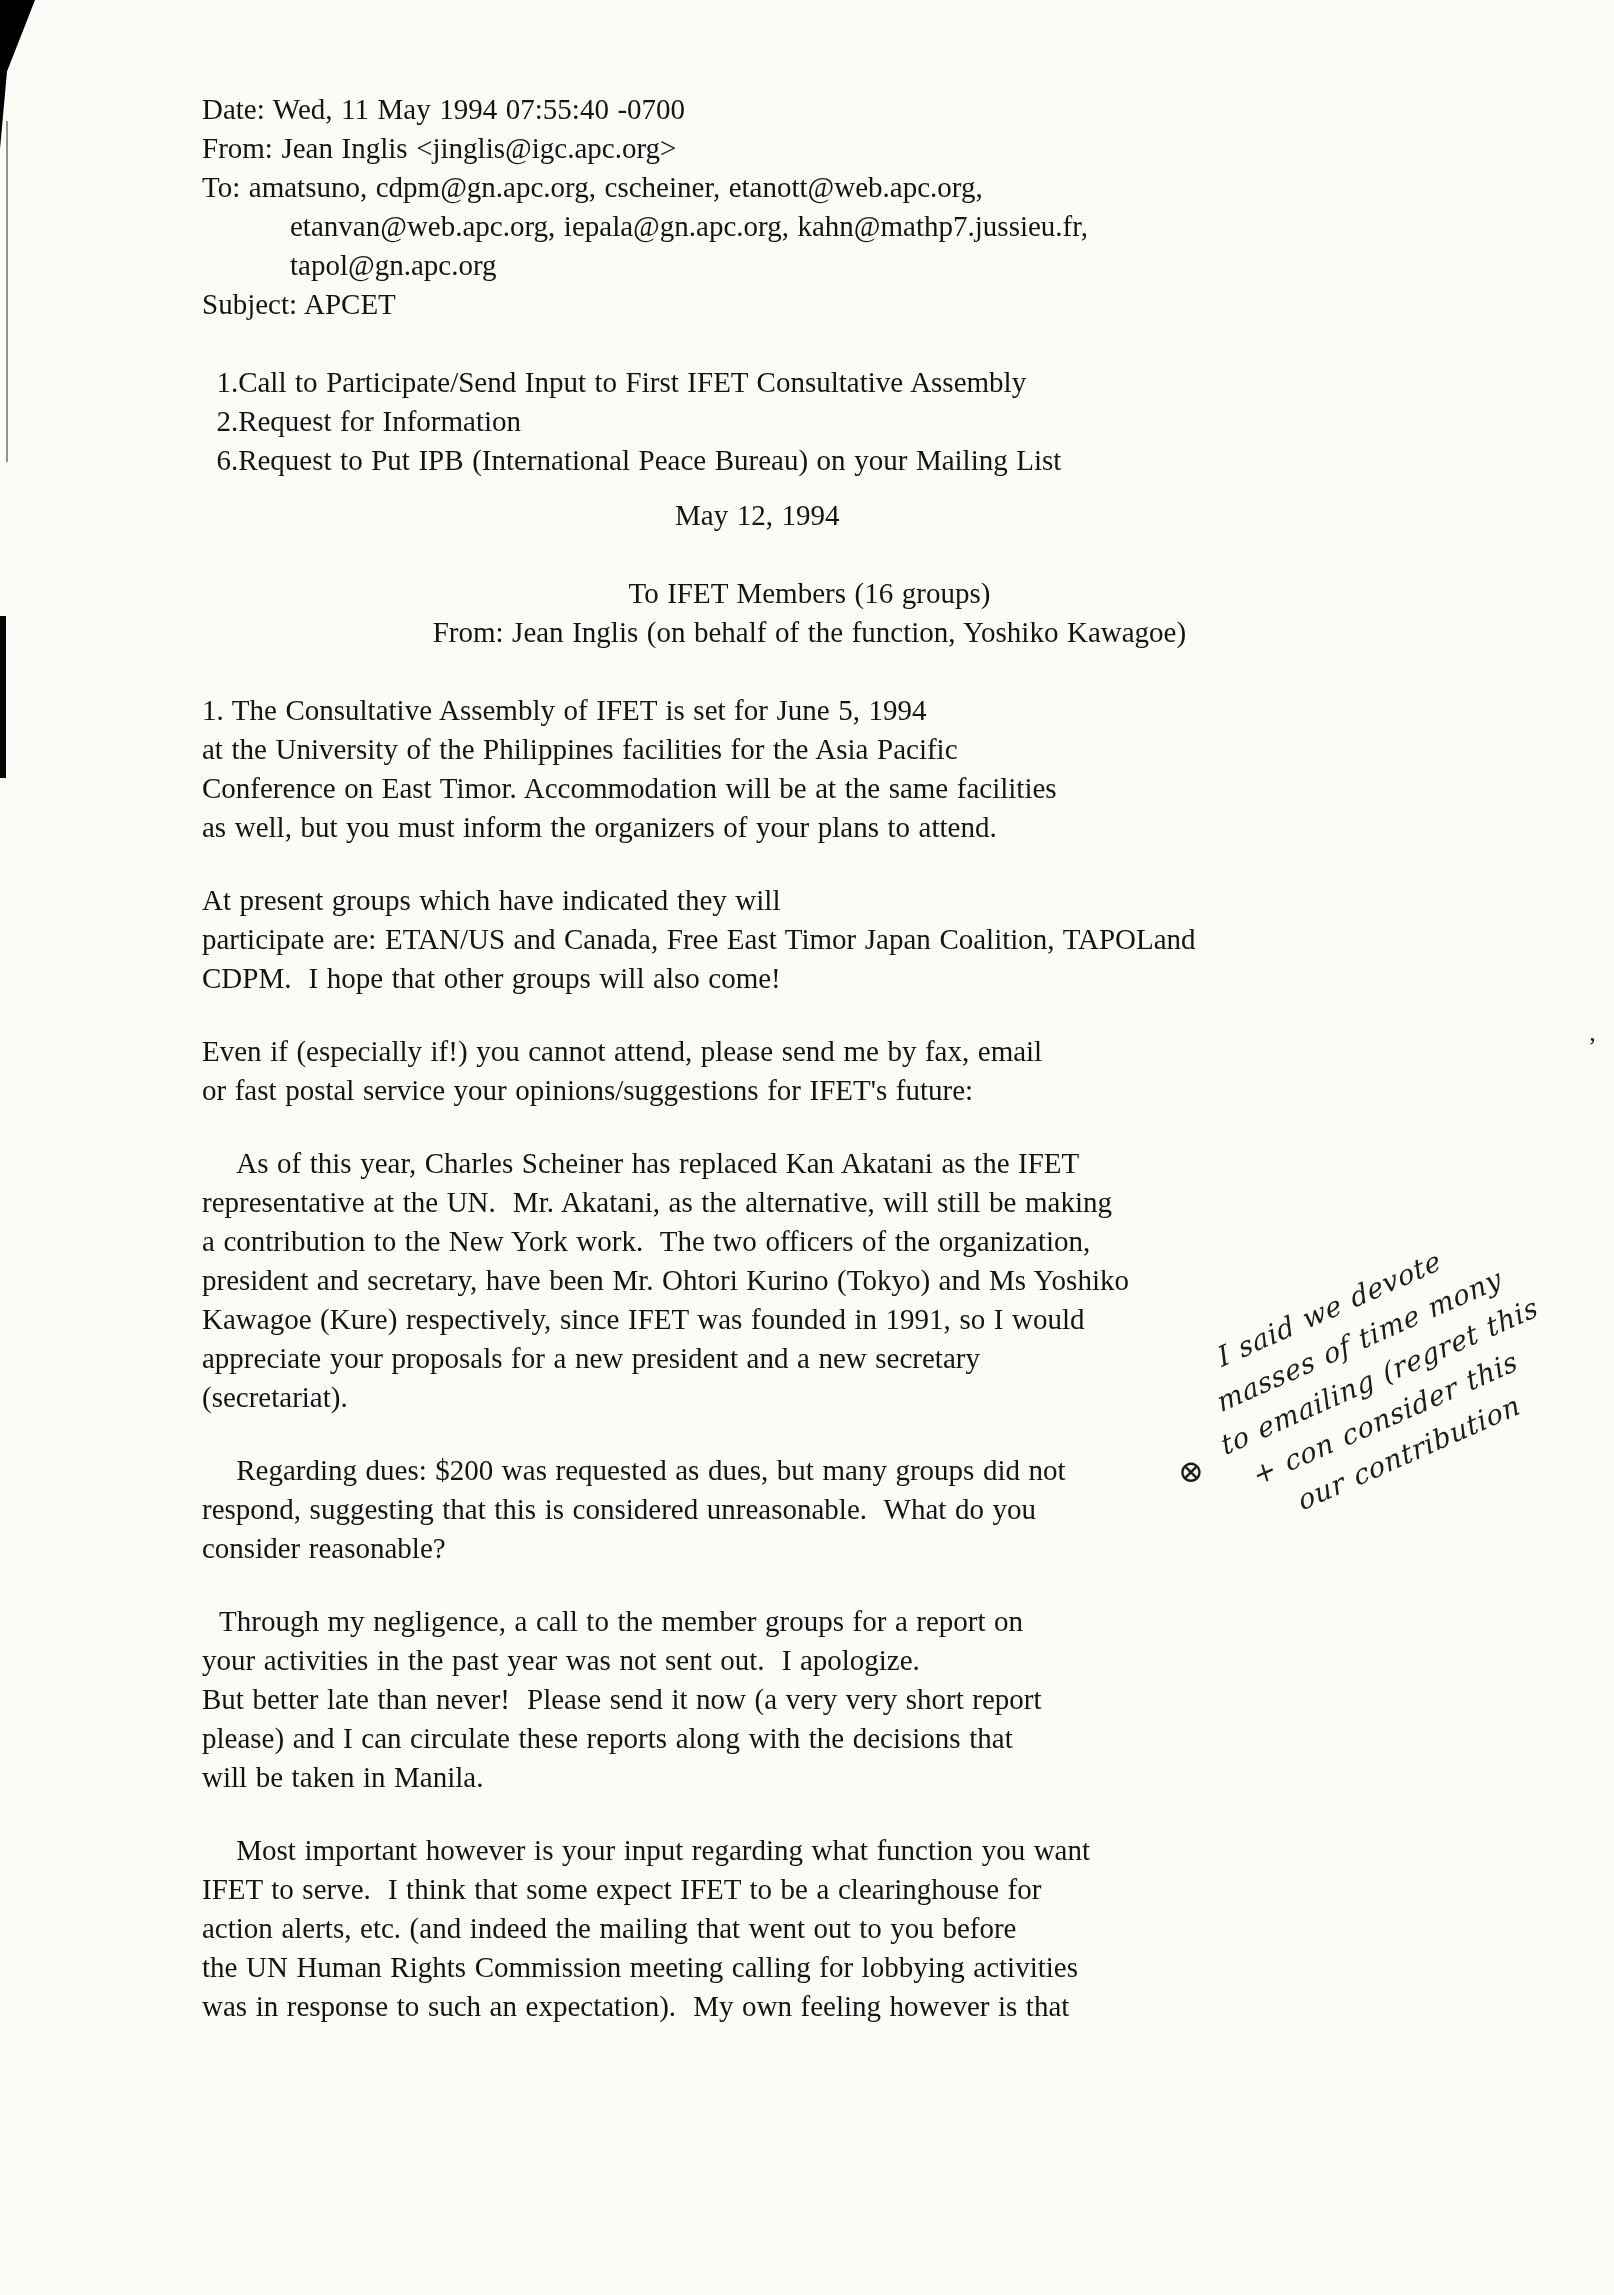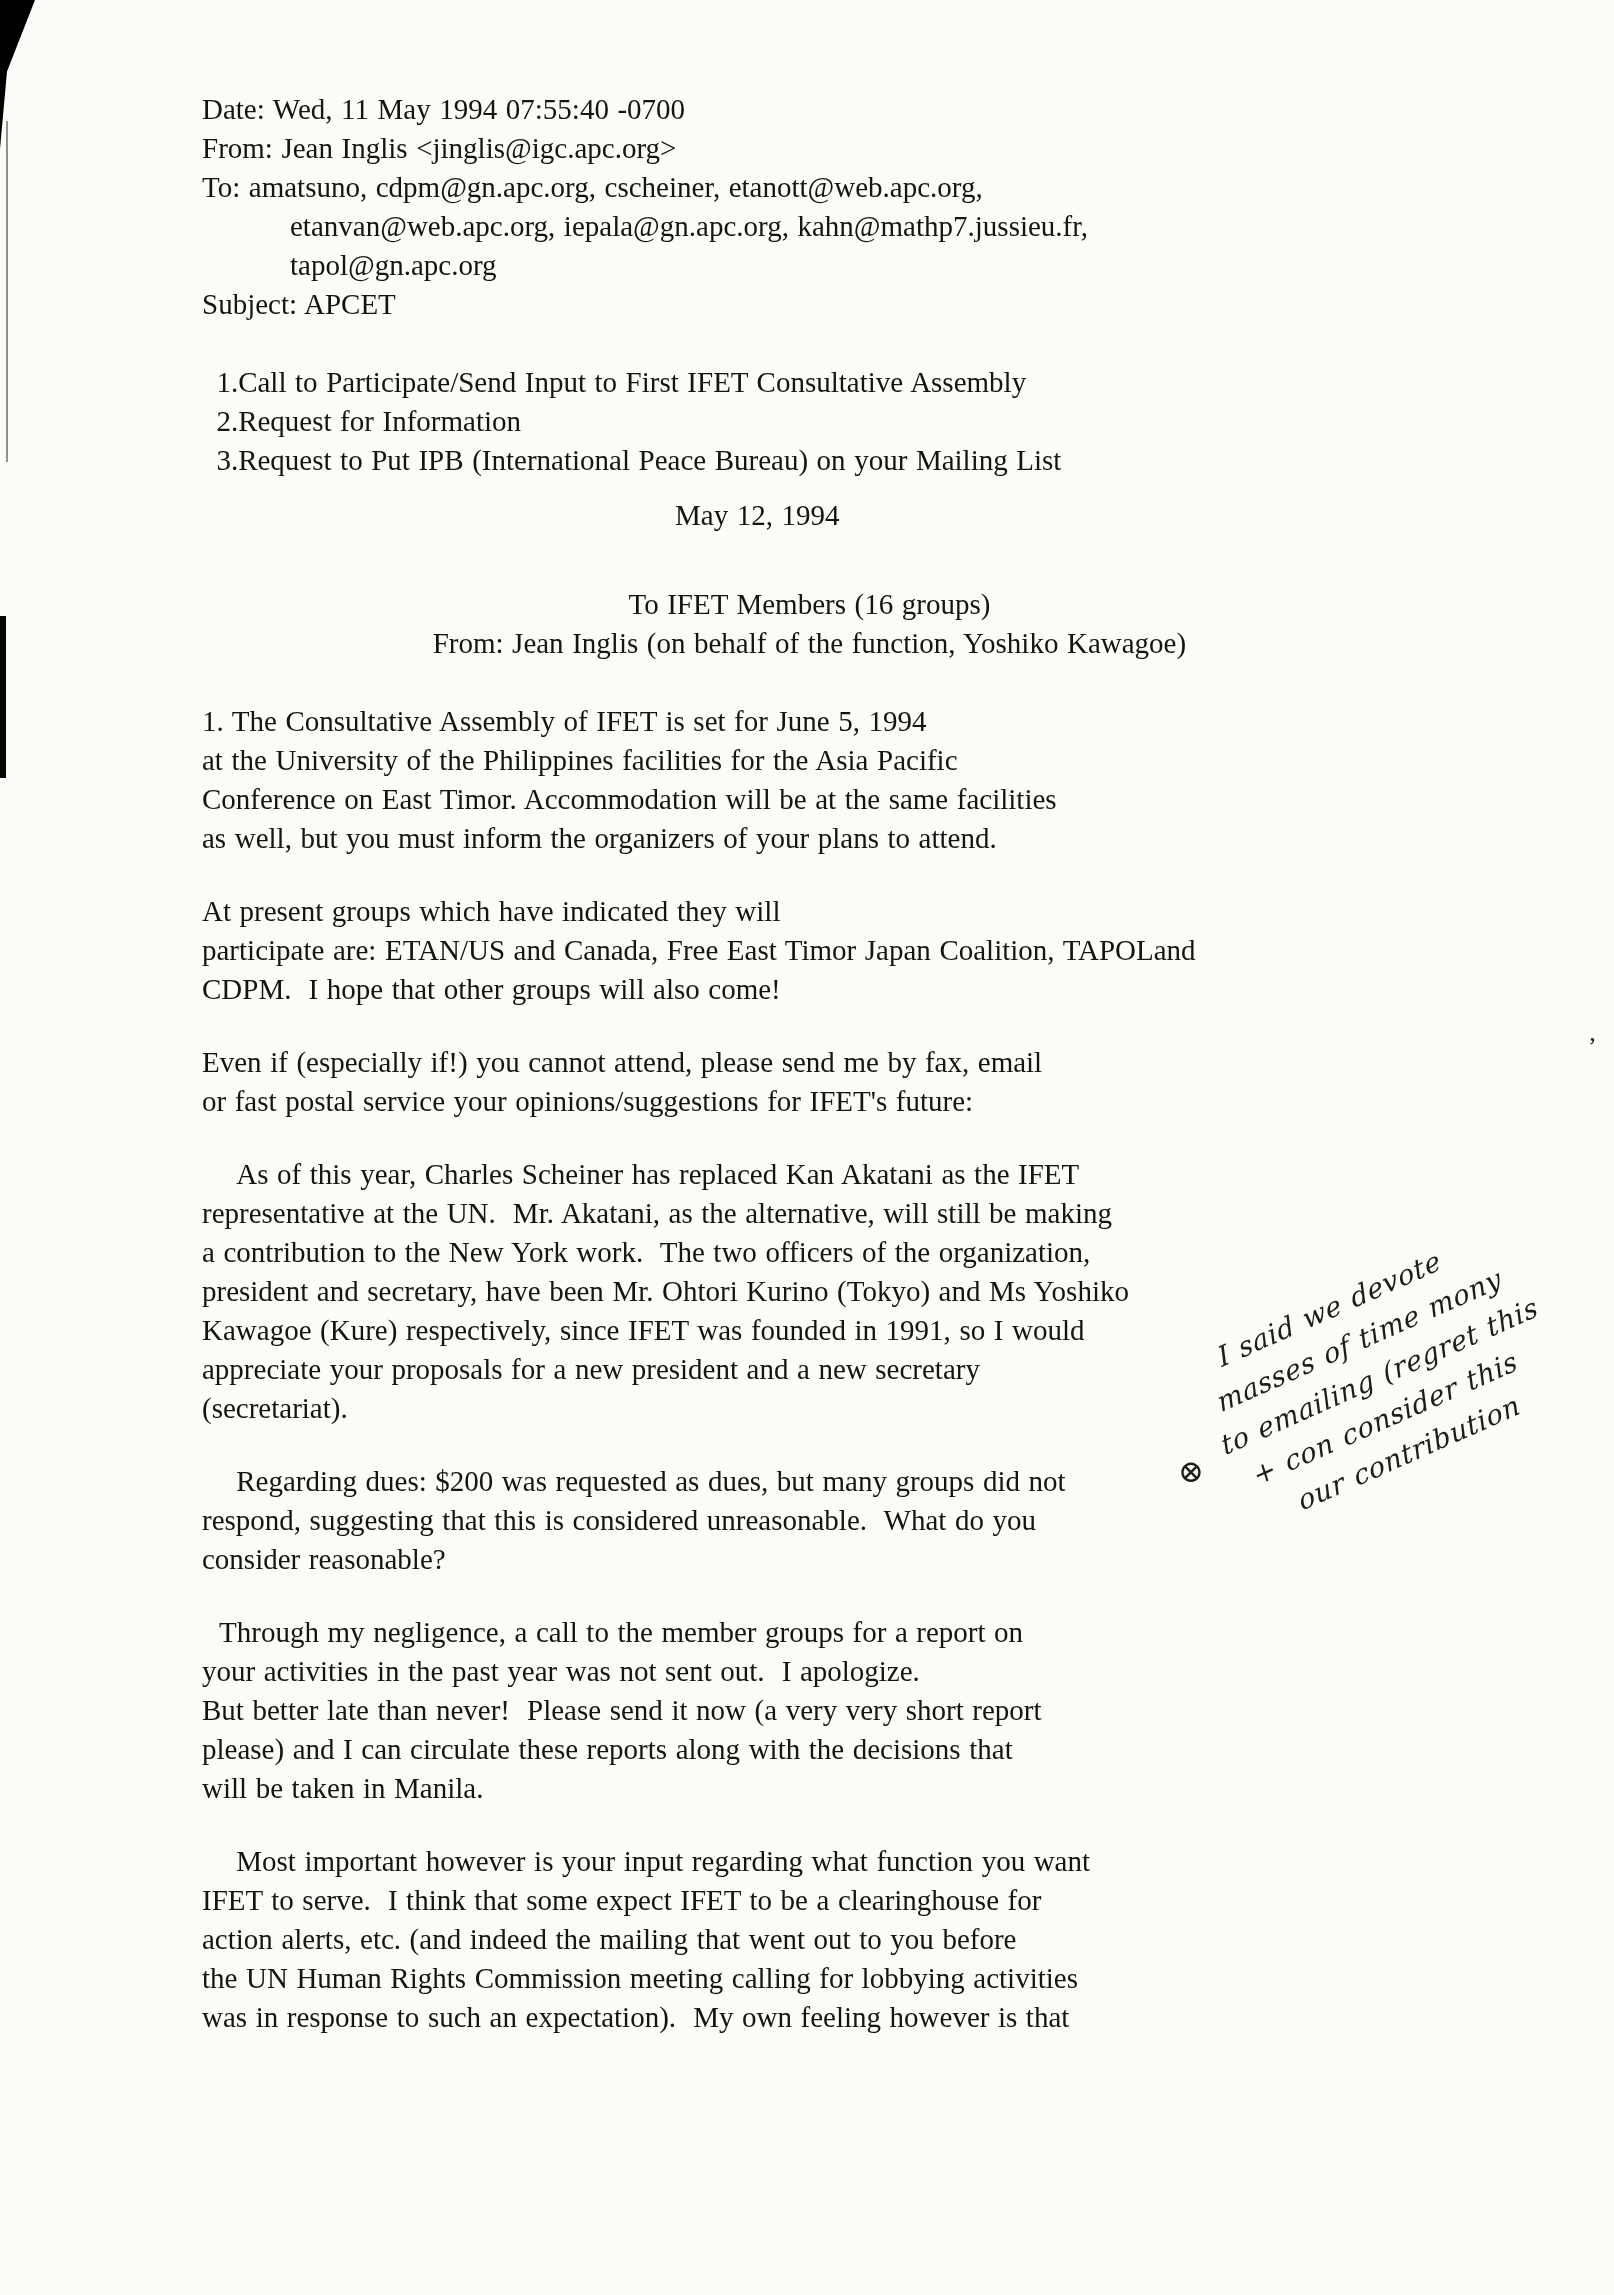--- a/index.html
+++ b/index.html
@@ -48,21 +48,21 @@
     width: 1205px;
   }
 
   .email-header { margin-bottom: 39px; }
   .email-header .hline { white-space: pre-wrap; }
   .email-header .indent-1 { padding-left: 88px; }
 
   .agenda { margin-bottom: 16px; }
   .agenda .agenda-item { padding-left: 14.4px; white-space: pre-wrap; }
 
-  .dateline { padding-left: 473px; margin-bottom: 50px; }
+  .dateline { padding-left: 473px; margin-bottom: 39px; }
 
   .recipients { margin-bottom: 39px; }
   .recipients div { padding-left: 9.8px; white-space: pre-wrap; text-align: center; }
 
   .para { white-space: pre-wrap; margin-bottom: 34px; }
 
   
   .annotation {
     position: absolute;
     left: 1204px; top: 1342px;
@@ -108,21 +108,21 @@
       <div class="hline">From: Jean Inglis &lt;jinglis@igc.apc.org&gt;</div>
       <div class="hline">To: amatsuno, cdpm@gn.apc.org, cscheiner, etanott@web.apc.org,</div>
       <div class="hline indent-1">etanvan@web.apc.org, iepala@gn.apc.org, kahn@mathp7.jussieu.fr,</div>
       <div class="hline indent-1">tapol@gn.apc.org</div>
       <div class="hline">Subject: APCET</div>
     </div>
 
     <div class="agenda">
       <div class="agenda-item">1.Call to Participate/Send Input to First IFET Consultative Assembly</div>
       <div class="agenda-item">2.Request for Information</div>
-      <div class="agenda-item">3.Request to Put IPB (International Peace Bureau) on your Mailing List</div>
+      <div class="agenda-item">6.Request to Put IPB (International Peace Bureau) on your Mailing List</div>
     </div>
 
     <div class="dateline">May 12, 1994</div>
 
     <div class="recipients">
       <div>To IFET Members (16 groups)</div>
       <div>From: Jean Inglis (on behalf of the function, Yoshiko Kawagoe)</div>
     </div>
 
     <p class="para">1. The Consultative Assembly of IFET is set for June 5, 1994

